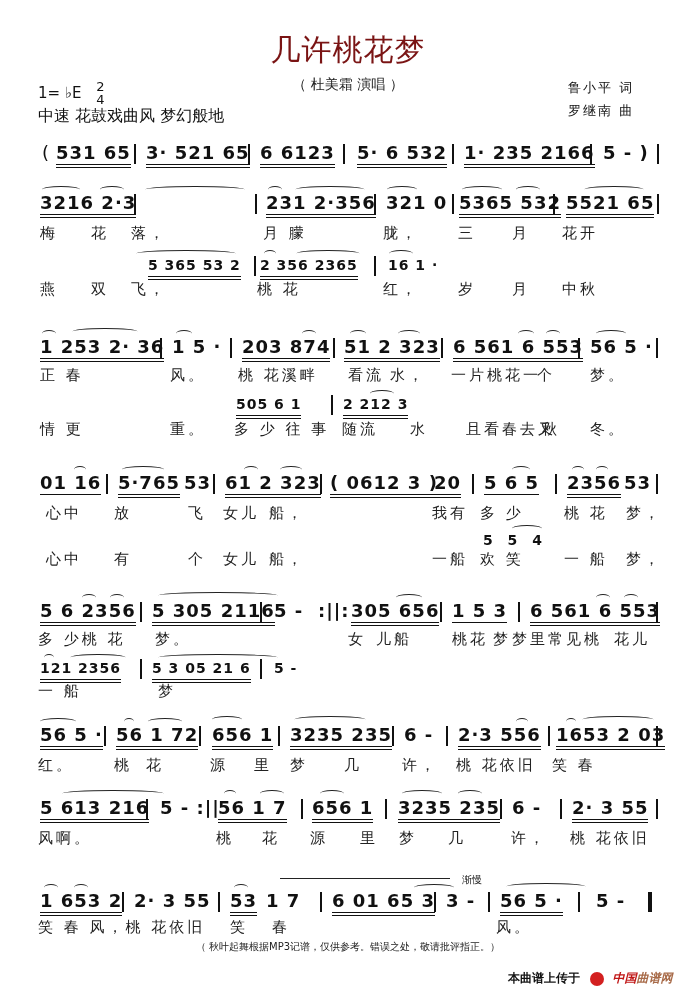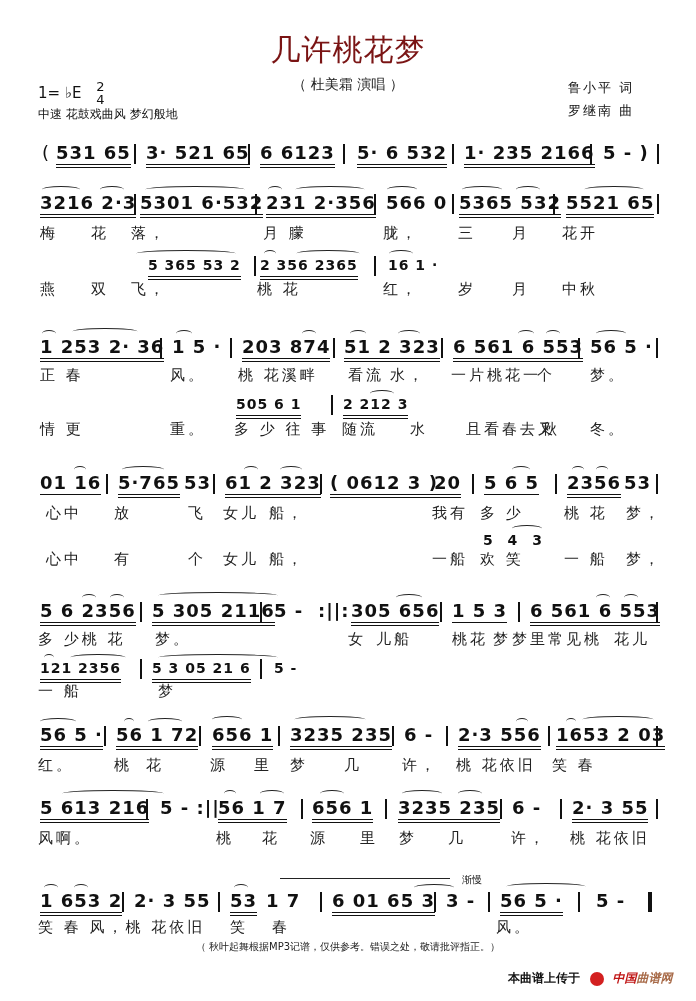--- a/index.html
+++ b/index.html
@@ -3,21 +3,21 @@
 <meta charset="utf-8">
 <style>
   html, body { margin:0; padding:0; background:#ffffff; }
   body { width:696px; height:1001px; position:relative; overflow:hidden;
          font-family:"DejaVu Sans","Liberation Sans",sans-serif; color:#111; }
   .abs { position:absolute; white-space:nowrap; }
   .title { left:0; width:696px; top:30px; text-align:center; font-size:30px; color:#7a1414; letter-spacing:1px; }
   .subtitle { left:0; width:696px; top:76px; text-align:center; font-size:14px; color:#222; }
   .key { left:38px; top:80px; font-size:15px; }
   .timesig { display:inline-block; vertical-align:middle; text-align:center; line-height:13px; font-size:13px; margin-left:10px; }
-  .tempo { left:38px; top:106px; font-size:12px; }
+  .tempo { left:38px; top:106px; font-size:16px; }
   .credit { left:568px; font-size:13px; font-family:"DejaVu Serif","Liberation Serif",serif; letter-spacing:2px; }
   .row { position:absolute; left:0; width:696px; height:26px; }
   .n { position:absolute; font-size:18px; font-weight:bold; top:0; line-height:22px; letter-spacing:1px; }
   .n.small { font-size:14px; }
   .ul { border-bottom:1.4px solid #111; }
   .ul2 { border-bottom:4px double #111; }
   .bar { position:absolute; top:2px; width:1.5px; height:20px; background:#111; }
   .lyr { position:absolute; font-size:15px; font-family:"DejaVu Serif","Liberation Serif",serif; letter-spacing:3px; color:#222; }
   .slur { position:absolute; border-top:1.3px solid #222; border-radius:50% 50% 0 0; height:6px; }
   .note-text { left:0; width:696px; top:940px; text-align:center; font-size:10px; color:#222; }
@@ -65,25 +65,24 @@
 <div class="slur" style="left:145px;top:186px;width:100px"></div>
 <div class="slur" style="left:268px;top:186px;width:14px"></div>
 <div class="slur" style="left:295px;top:186px;width:70px"></div>
 <div class="slur" style="left:387px;top:186px;width:30px"></div>
 <div class="slur" style="left:462px;top:186px;width:40px"></div>
 <div class="slur" style="left:516px;top:186px;width:24px"></div>
 <div class="slur" style="left:584px;top:186px;width:60px"></div>
 <div class="row" style="top:192px">
   <span class="n ul2" style="left:40px">3216 2·3</span>
   <span class="bar" style="left:134px"></span>
-  <span class="n ul2" style="left:140px">5301 6·532</span>
   <span class="bar" style="left:255px"></span>
   <span class="n ul2" style="left:266px">231 2·356</span>
   <span class="bar" style="left:374px"></span>
-  <span class="n" style="left:386px">566 0</span>
+  <span class="n" style="left:386px">321 0</span>
   <span class="bar" style="left:452px"></span>
   <span class="n ul2" style="left:459px">5365 532</span>
   <span class="bar" style="left:553px"></span>
   <span class="n ul2" style="left:566px">5521 65</span>
   <span class="bar" style="left:657px"></span>
 </div>
 <div class="row" style="top:224px">
   <span class="lyr" style="left:40px">梅</span>
   <span class="lyr" style="left:91px">花</span>
   <span class="lyr" style="left:131px">落，</span>
@@ -195,21 +194,21 @@
   <span class="lyr" style="left:188px">飞</span>
   <span class="lyr" style="left:223px">女儿</span>
   <span class="lyr" style="left:269px">船，</span>
   <span class="lyr" style="left:432px">我有</span>
   <span class="lyr" style="left:480px">多 少</span>
   <span class="lyr" style="left:564px">桃 花</span>
   <span class="lyr" style="left:626px">梦，</span>
 </div>
 <div class="slur" style="left:512px;top:525px;width:30px"></div>
 <div class="row" style="top:529px">
-  <span class="n small" style="left:483px;word-spacing:8px">5  4  3</span>
+  <span class="n small" style="left:483px;word-spacing:8px">5  5  4</span>
 </div>
 <div class="row" style="top:550px">
   <span class="lyr" style="left:46px">心中</span>
   <span class="lyr" style="left:114px">有</span>
   <span class="lyr" style="left:188px">个</span>
   <span class="lyr" style="left:223px">女儿</span>
   <span class="lyr" style="left:269px">船，</span>
   <span class="lyr" style="left:432px">一船</span>
   <span class="lyr" style="left:480px">欢 笑</span>
   <span class="lyr" style="left:564px">一 船</span>

